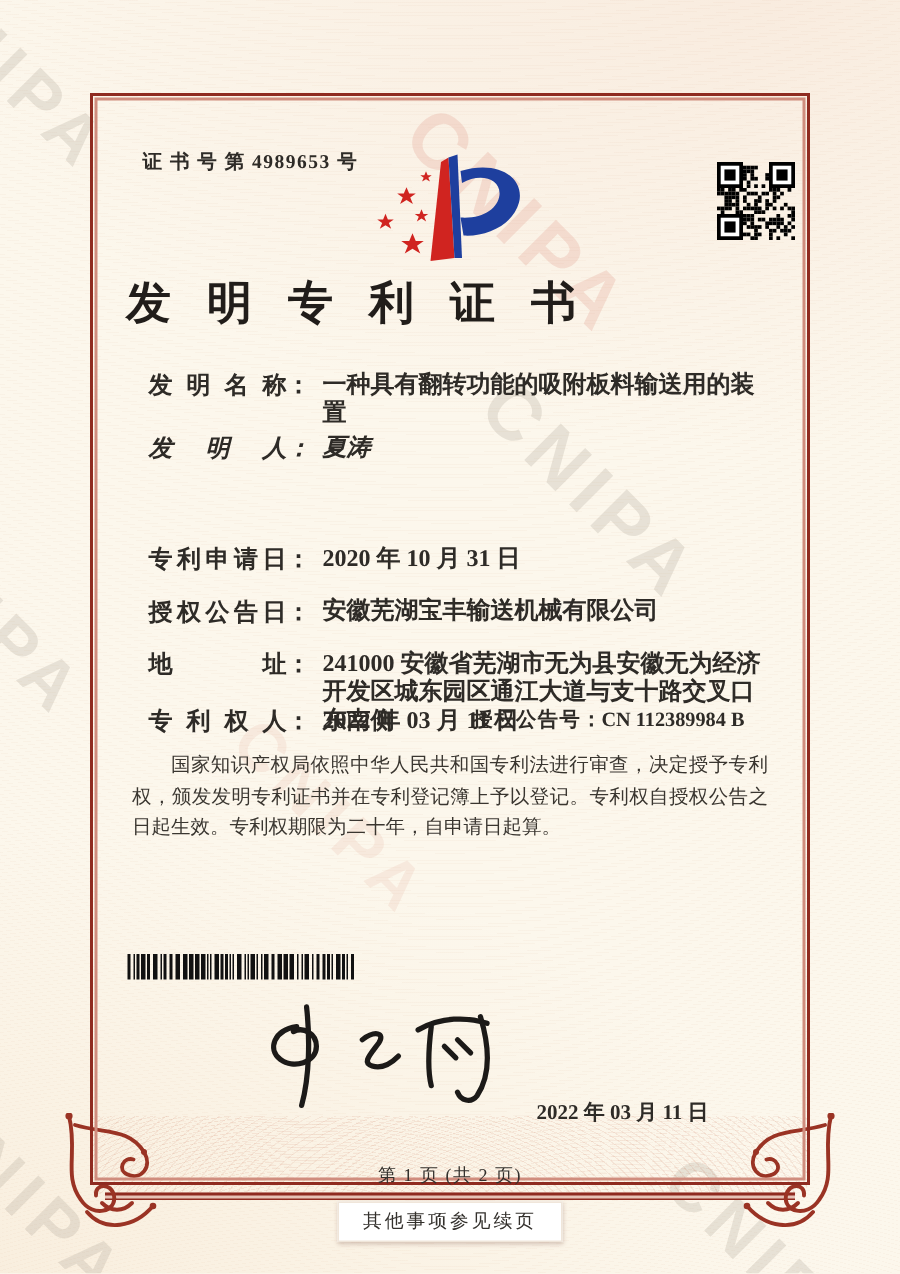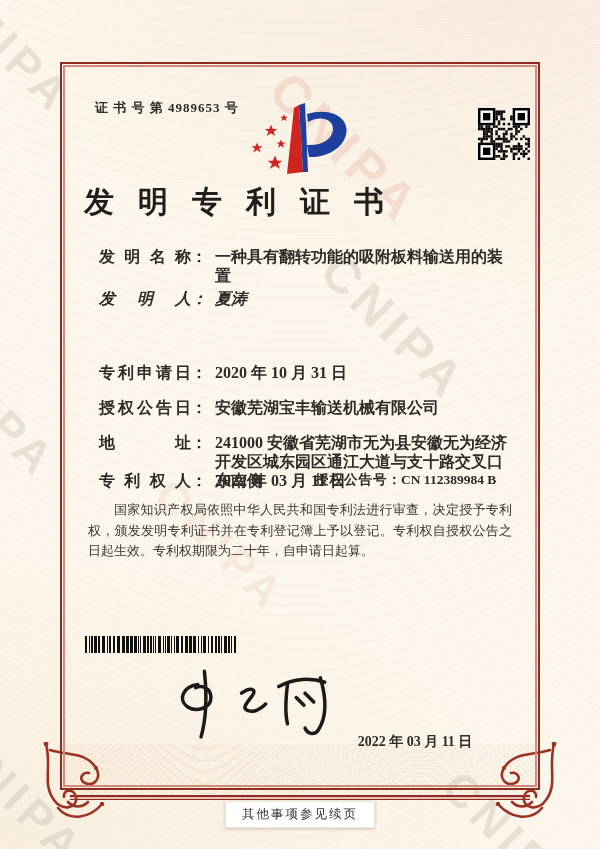--- a/index.html
+++ b/index.html
@@ -441,14 +441,15 @@
       <path d="M70,26 C78,20 84,22 80,28 C74,36 70,40 76,42 C82,44 88,40 92,36"></path>
       <path d="M104,20 C118,12 134,12 146,16"></path>
       <path d="M112,18 C110,34 110,46 112,54"></path>
       <path d="M142,12 C148,32 148,48 140,60 C136,65 130,63 128,58"></path>
       <path d="M120,30 L127,37"></path>
       <path d="M128,26 L136,34"></path>
     </g>
   </svg>
   <div class="issue-date">2022 年 03 月 11 日</div>
 
+  <div class="page-no">第 1 页 (共 2 页)</div>
 
 </div>
 
 </body></html>

